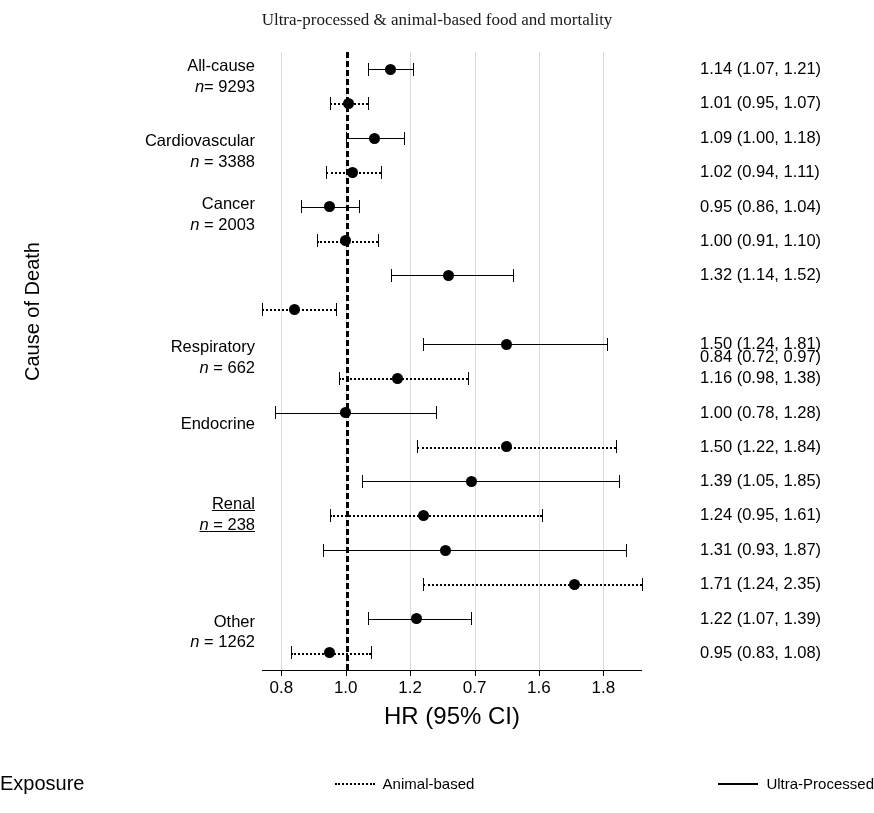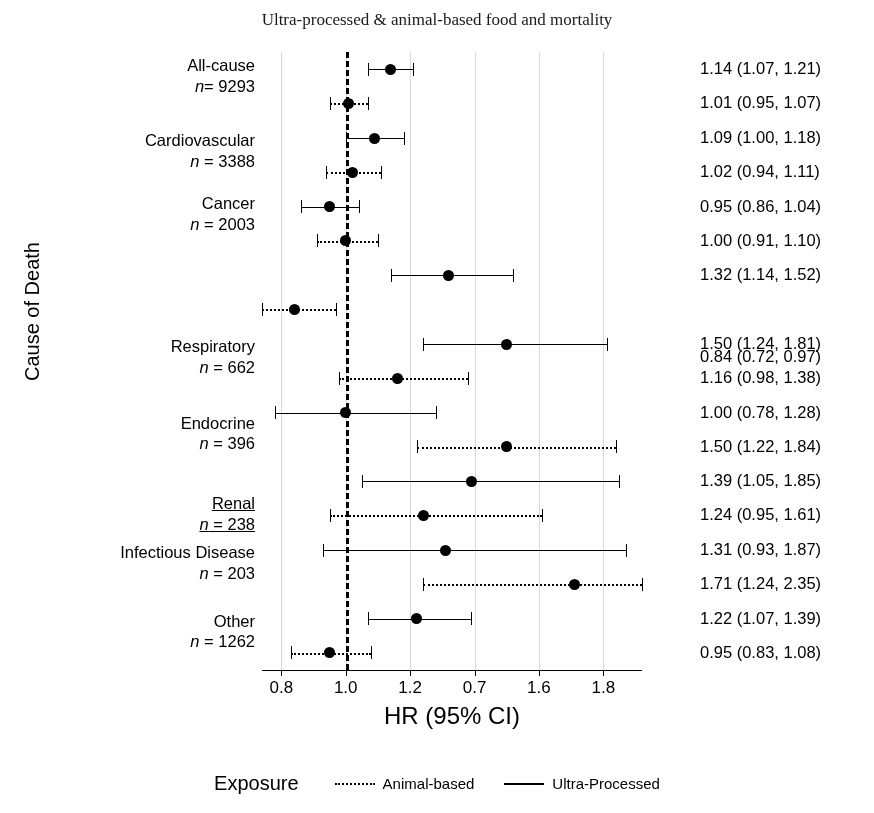--- a/index.html
+++ b/index.html
@@ -165,21 +165,21 @@
     white-space: nowrap;
     color: #000;
   }
   
   #legend {
     position: absolute;
     top: 772px;
     left: 0;
     width: 874px;
     display: flex;
-    justify-content: center;
+    justify-content: space-between;
     align-items: center;
     gap: 30px;
     font-size: 15px;
   }
   #legend-title {
     font-size: 20px;
     margin-right: 6px;
   }
   .legend-item {
     display: flex;
@@ -215,29 +215,24 @@
       <div class="ylabel" style="top: 141px;">
         <span class="cause">Cancer</span>
         <span class="n"><i>n</i> = 2003</span>
       </div>
       <div class="ylabel" style="top: 284px;">
         <span class="cause">Respiratory</span>
         <span class="n"><i>n</i> = 662</span>
       </div>
       <div class="ylabel" style="top: 352.667px; margin-top: 8px;">
         <span class="cause">Endocrine</span>
-        <span class="n"><i>n</i> = 396</span>
       </div>
       <div class="ylabel" style="top: 441px; text-decoration: underline;">
         <span class="cause">Renal</span>
         <span class="n"><i>n</i> = 238</span>
-      </div>
-      <div class="ylabel" style="top: 490px;">
-        <span class="cause">Infectious Disease</span>
-        <span class="n"><i>n</i> = 203</span>
       </div>
       <div class="ylabel" style="top: 558.667px;">
         <span class="cause">Other</span>
         <span class="n"><i>n</i> = 1262</span>
       </div>
     </div>
 
   <div id="plot">
       <div class="gridline" style="left: 19.322px;"></div>
       <div class="gridline" style="left: 83.7288px;"></div>

